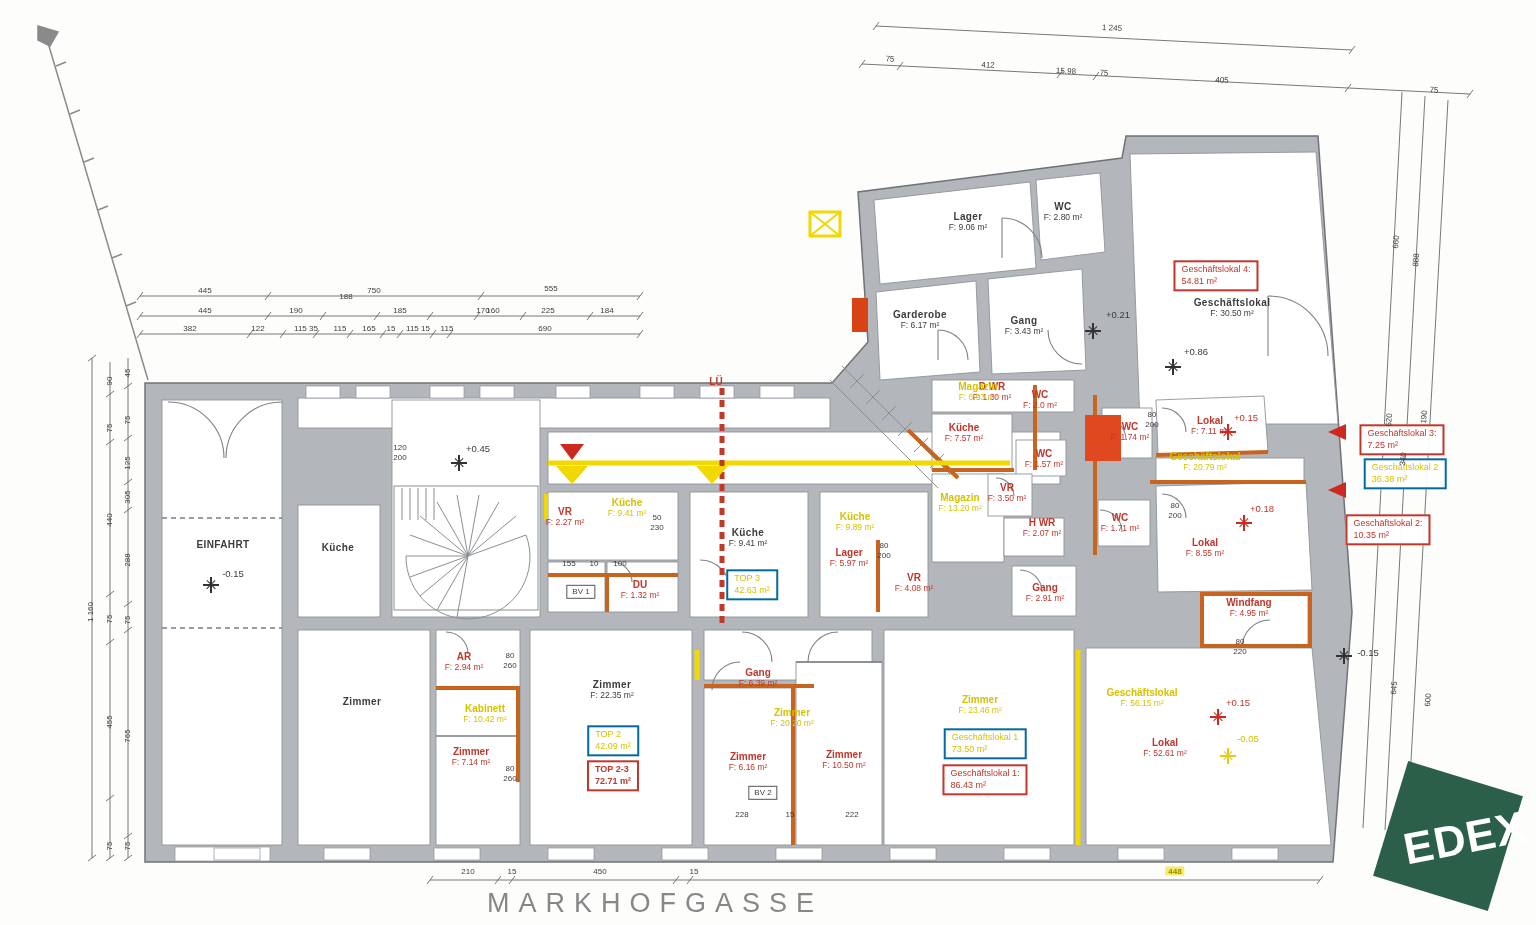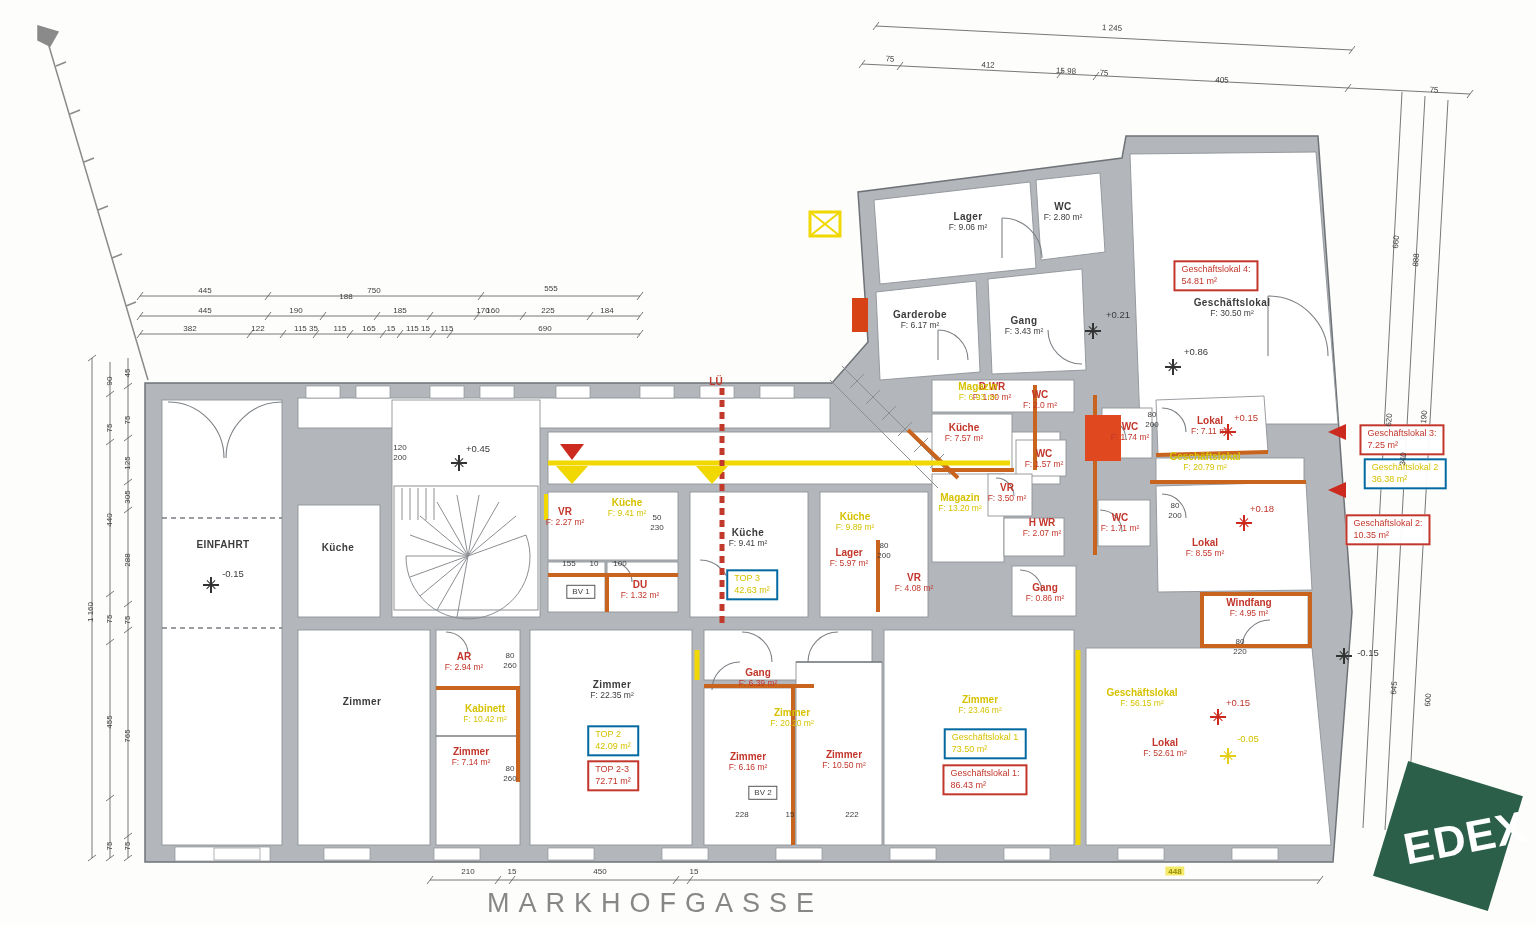--- a/index.html
+++ b/index.html
@@ -404,21 +404,21 @@
       <div class="room red" style="left: 1210px; top: 426px;">
         <div class="nm">Lokal</div>
         <div class="ar">F: 7.11 m²</div>
       </div>
       <div class="room red" style="left: 1205px; top: 548px;">
         <div class="nm">Lokal</div>
         <div class="ar">F: 8.55 m²</div>
       </div>
       <div class="room red" style="left: 1045px; top: 593px;">
         <div class="nm">Gang</div>
-        <div class="ar">F: 0.86 m²</div>
+        <div class="ar">F: 2.91 m²</div>
       </div>
       <div class="room red" style="left: 1249px; top: 608px;">
         <div class="nm">Windfang</div>
         <div class="ar">F:   4.95 m²</div>
       </div>
       <div class="room red" style="left: 1165px; top: 748px;">
         <div class="nm">Lokal</div>
         <div class="ar">F: 52.61 m²</div>
       </div>
       <div class="room yellow" style="left: 978px; top: 392px;">
@@ -462,21 +462,21 @@
         <div>54.81 m²</div>
       </div>
       <div class="box yellow" style="left: 752px; top: 585px;">
         <div>TOP 3</div>
         <div>42.63 m²</div>
       </div>
       <div class="box yellow" style="left: 613px; top: 741px;">
         <div>TOP 2</div>
         <div>42.09 m²</div>
       </div>
-      <div class="box red" style="left: 613px; top: 776px;">
+      <div class="box red" style="left: 613px; top: 776px; font-weight: bold;">
         <div>TOP 2-3</div>
         <div>72.71 m²</div>
       </div>
       <div class="box yellow" style="left: 985px; top: 744px;">
         <div>Geschäftslokal 1</div>
         <div>73.50 m²</div>
       </div>
       <div class="box red" style="left: 985px; top: 780px;">
         <div>Geschäftslokal 1:</div>
         <div>86.43 m²</div>

